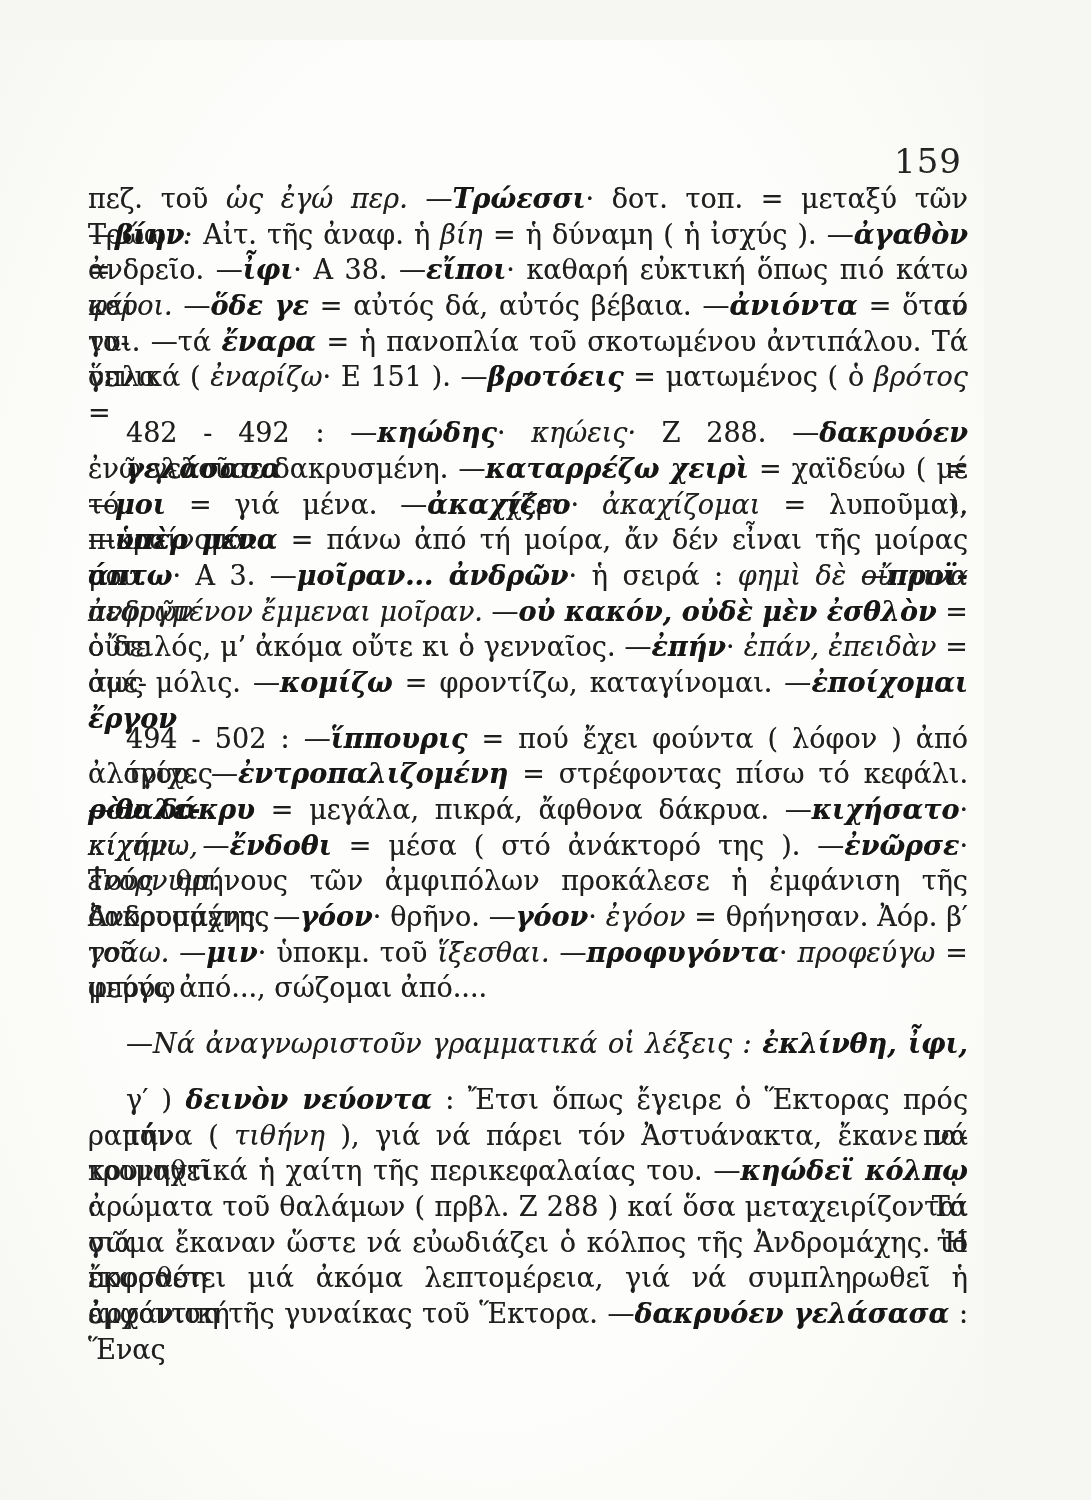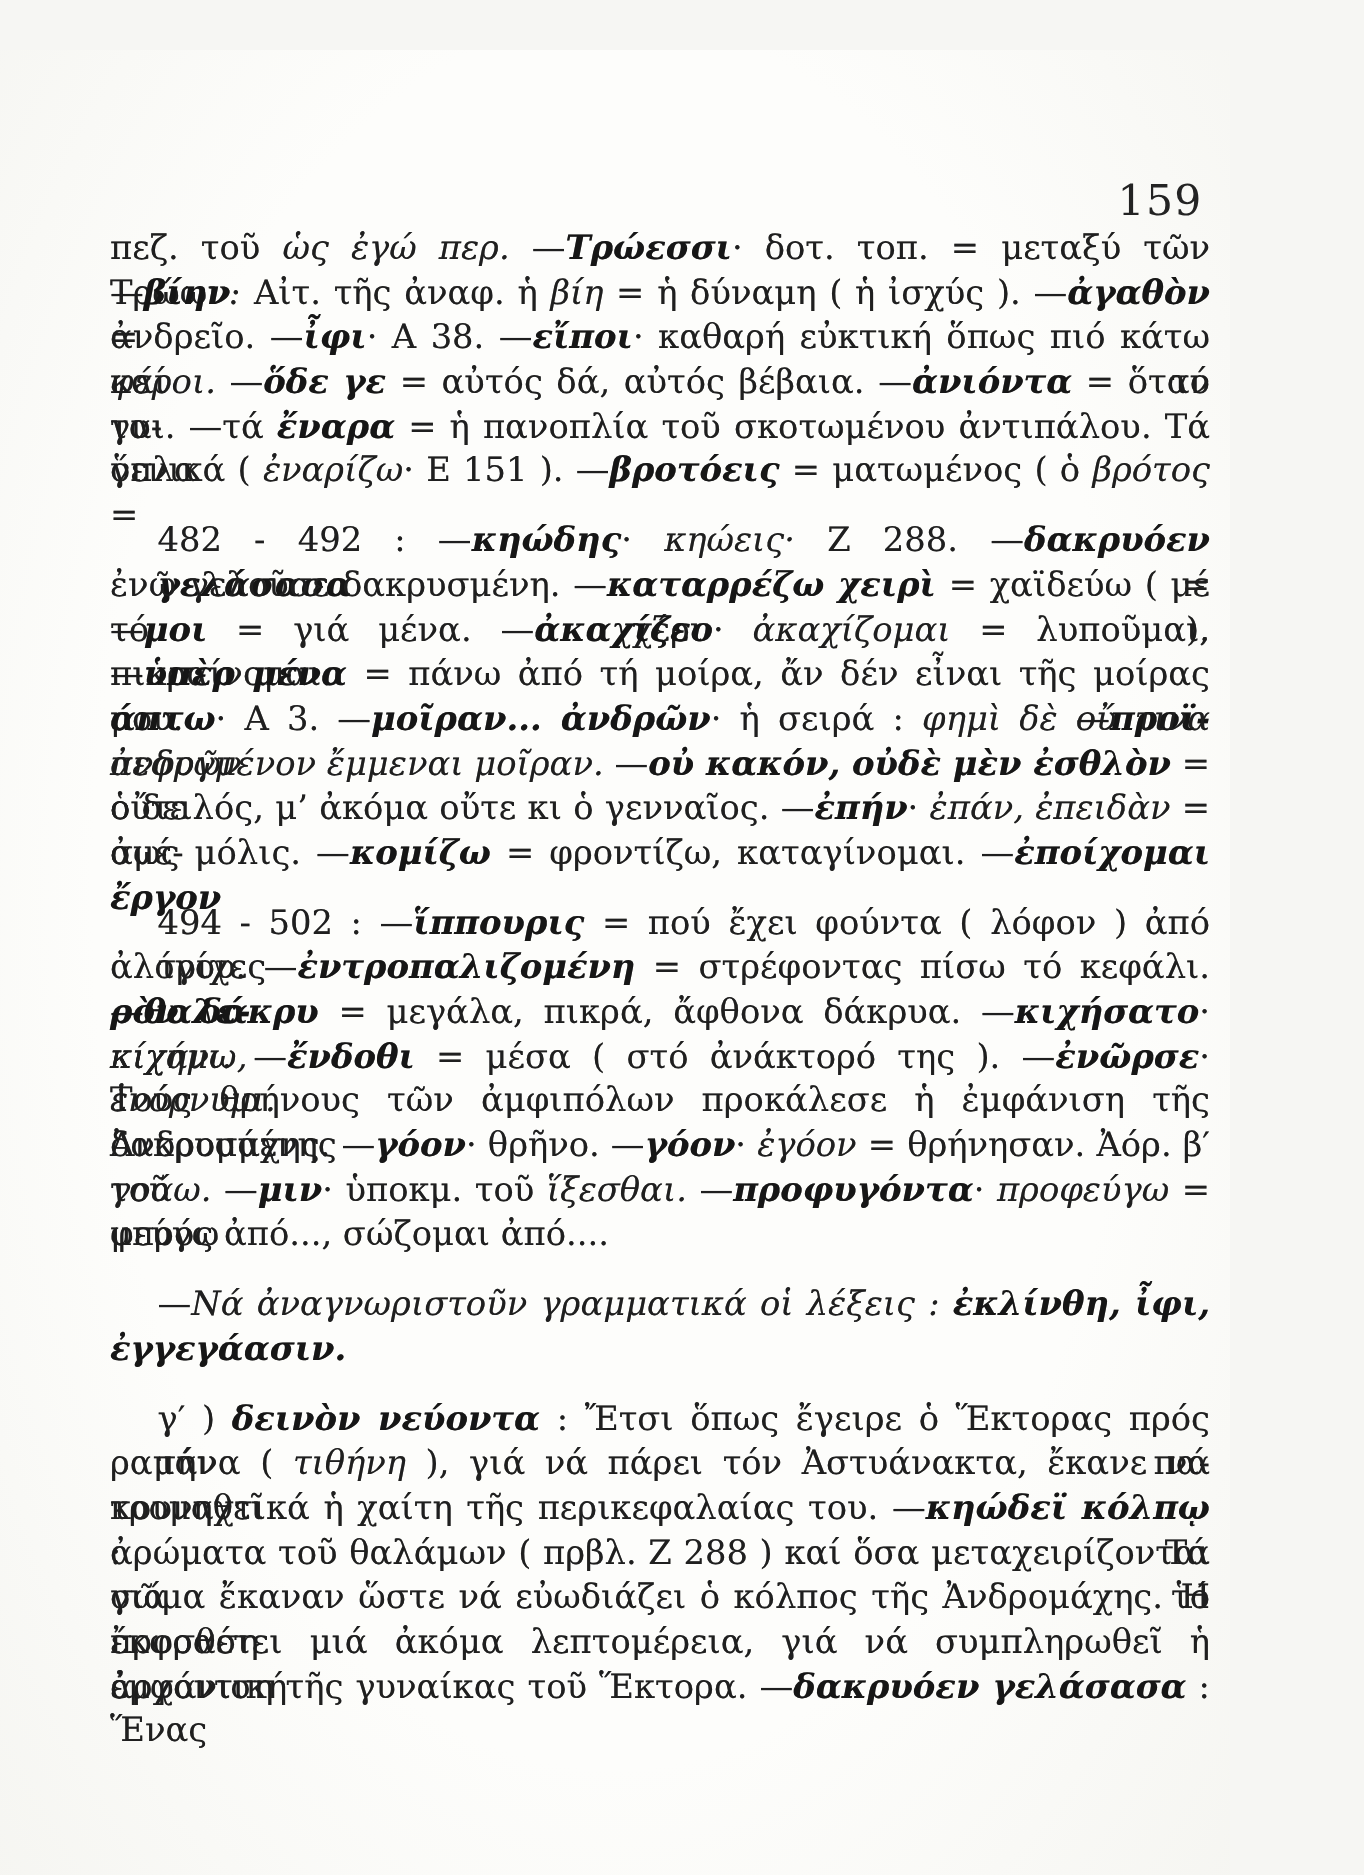--- a/index.html
+++ b/index.html
@@ -66,21 +66,20 @@
         <div class="line"><span class="s-n">ἀλόγου. —</span><span class="s-b">ἐντροπαλιζομένη</span><span class="s-n"> = στρέφοντας πίσω τό κεφάλι. —</span><span class="s-b">θαλε-</span></div>
         <div class="line"><span class="s-b">ρὸν δάκρυ</span><span class="s-n"> = μεγάλα, πικρά, ἄφθονα δάκρυα. —</span><span class="s-b">κιχήσατο</span><span class="s-n">· </span><span class="s-i">κιχάνω,</span></div>
         <div class="line"><span class="s-i">κίχημι.</span><span class="s-n"> —</span><span class="s-b">ἔνδοθι</span><span class="s-n"> = μέσα ( στό ἀνάκτορό της ). —</span><span class="s-b">ἐνῶρσε</span><span class="s-n">· </span><span class="s-i">ἐνόρνυμι.</span></div>
         <div class="line"><span class="s-n">Τούς θρήνους τῶν ἀμφιπόλων προκάλεσε ἡ ἐμφάνιση τῆς δακρυσμένης</span></div>
         <div class="line"><span class="s-n">Ἀνδρομάχης. —</span><span class="s-b">γόον</span><span class="s-n">· θρῆνο. —</span><span class="s-b">γόον</span><span class="s-n">· </span><span class="s-i">ἐγόον</span><span class="s-n"> = θρήνησαν. Ἀόρ. β′ τοῦ</span></div>
         <div class="line"><span class="s-i">γοάω.</span><span class="s-n"> —</span><span class="s-b">μιν</span><span class="s-n">· ὑποκμ. τοῦ </span><span class="s-i">ἵξεσθαι.</span><span class="s-n"> —</span><span class="s-b">προφυγόντα</span><span class="s-n">· </span><span class="s-i">προφεύγω</span><span class="s-n"> = φεύγω</span></div>
         <div class="line last"><span class="s-n">μπρός ἀπό..., σώζομαι ἀπό....</span></div>
       </div>
       <div class="para spaced">
         <div class="line ind"><span class="s-n">—</span><span class="s-i">Νά ἀναγνωριστοῦν γραμματικά οἱ λέξεις : </span><span class="s-b">ἐκλίνθη, ἶφι,</span></div>
-        <div class="line last"><span class="s-b">ἐγγεγάασιν.</span></div>
       </div>
       <div class="para spaced">
         <div class="line ind"><span class="s-n">γ′ ) </span><span class="s-b">δεινὸν νεύοντα</span><span class="s-n"> : Ἔτσι ὅπως ἔγειρε ὁ Ἕκτορας πρός τήν πα-</span></div>
         <div class="line"><span class="s-n">ραμάνα ( </span><span class="s-i">τιθήνη</span><span class="s-n"> ), γιά νά πάρει τόν Ἀστυάνακτα, ἔκανε νά κουνηθεῖ</span></div>
         <div class="line"><span class="s-n">τρομαχτικά ἡ χαίτη τῆς περικεφαλαίας του. —</span><span class="s-b">κηώδεϊ κόλπῳ</span><span class="s-n"> : Τά</span></div>
         <div class="line"><span class="s-n">ἀρώματα τοῦ θαλάμων ( πρβλ. Ζ 288 ) καί ὅσα μεταχειρίζονται γιά τό</span></div>
         <div class="line"><span class="s-n">σῶμα ἔκαναν ὥστε νά εὐωδιάζει ὁ κόλπος τῆς Ἀνδρομάχης. Ἡ ἔκφραση</span></div>
         <div class="line"><span class="s-n">προσθέτει μιά ἀκόμα λεπτομέρεια, γιά νά συμπληρωθεῖ ἡ ἀρχοντική</span></div>
         <div class="line last"><span class="s-n">ἐμφάνιση τῆς γυναίκας τοῦ Ἕκτορα. —</span><span class="s-b">δακρυόεν γελάσασα</span><span class="s-n"> : Ἕνας</span></div>
       </div>

